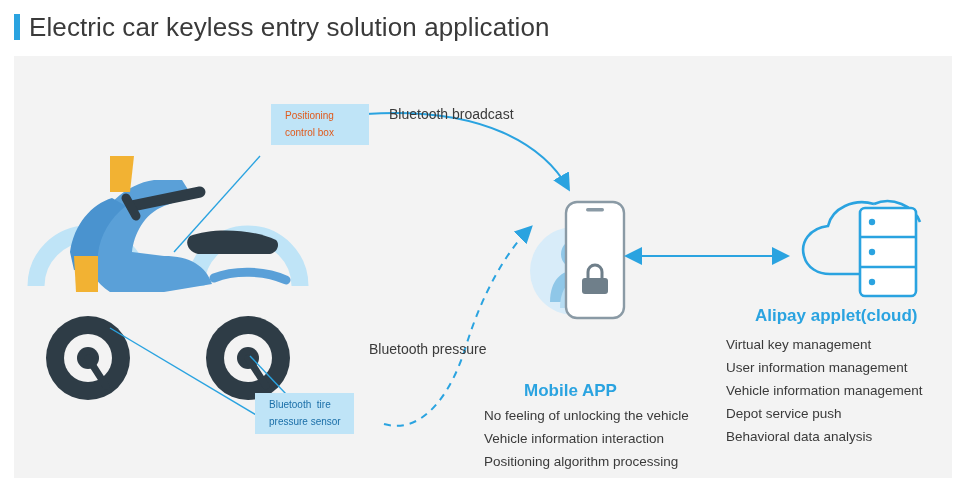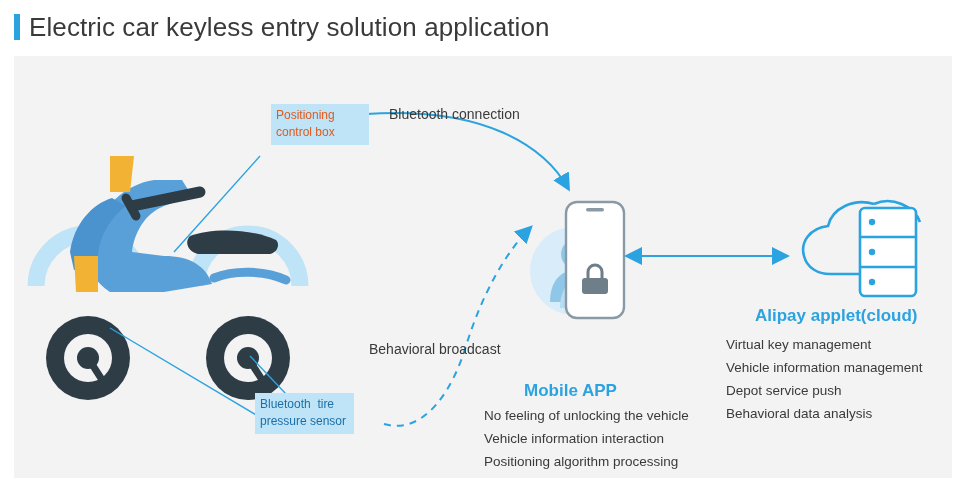--- a/index.html
+++ b/index.html
@@ -51,25 +51,25 @@
     position: absolute;
     left: 0;
     top: 0;
     width: 938px;
     height: 422px;
   }
 
   
   .lbl {
     position: absolute;
-    font-size: 12px;
+    font-size: 10px;
     line-height: 17px;
     color: #1b6fa8;
     background: #bfe4f7;
-    padding: 3px 6px 4px 5px;
+    padding: 3px 6px 4px 14px;
     box-sizing: border-box;
     white-space: pre;
   }
   .lbl-pos {
     left: 257px;
     top: 48px;
     width: 98px;
     color: #e05a1c;
   }
   .lbl-tire {
@@ -212,33 +212,34 @@
       <circle cx="858" cy="226" r="3.2" fill="#2aa3e0" stroke="none"></circle>
     </g>
   </svg>
 
   <div class="lbl lbl-pos">Positioning
 control box</div>
 
   <div class="lbl lbl-tire">Bluetooth  tire
 pressure sensor</div>
 
-  <div class="callout callout-bt-conn">Bluetooth connection</div>
-
-  <div class="callout callout-bt-broad">Behavioral broadcast</div>
+  <div class="callout callout-bt-conn">Bluetooth broadcast</div>
+
+  <div class="callout callout-bt-broad">Bluetooth pressure</div>
 
   <div class="heading heading-app">Mobile APP</div>
 
   <div class="bullets bullets-app">
     <div>No feeling of unlocking the vehicle</div>
     <div>Vehicle information interaction</div>
     <div>Positioning algorithm processing</div>
   </div>
 
   <div class="heading heading-cloud">Alipay applet(cloud)</div>
 
   <div class="bullets bullets-cloud">
     <div>Virtual key management</div>
+    <div>User information management</div>
     <div>Vehicle information management</div>
     <div>Depot service push</div>
     <div>Behavioral data analysis</div>
   </div>
 </div>
 
 </body></html>

